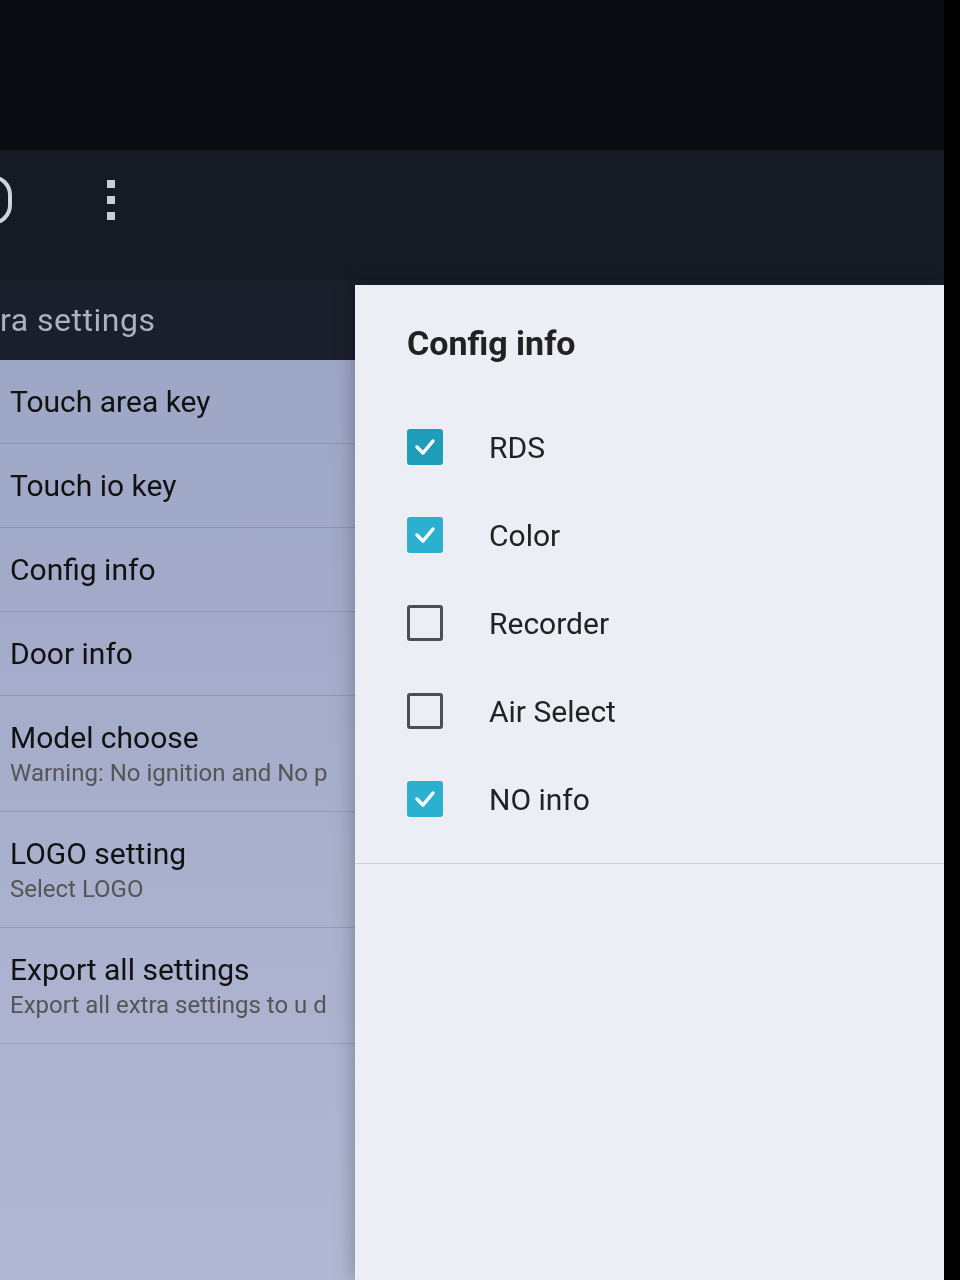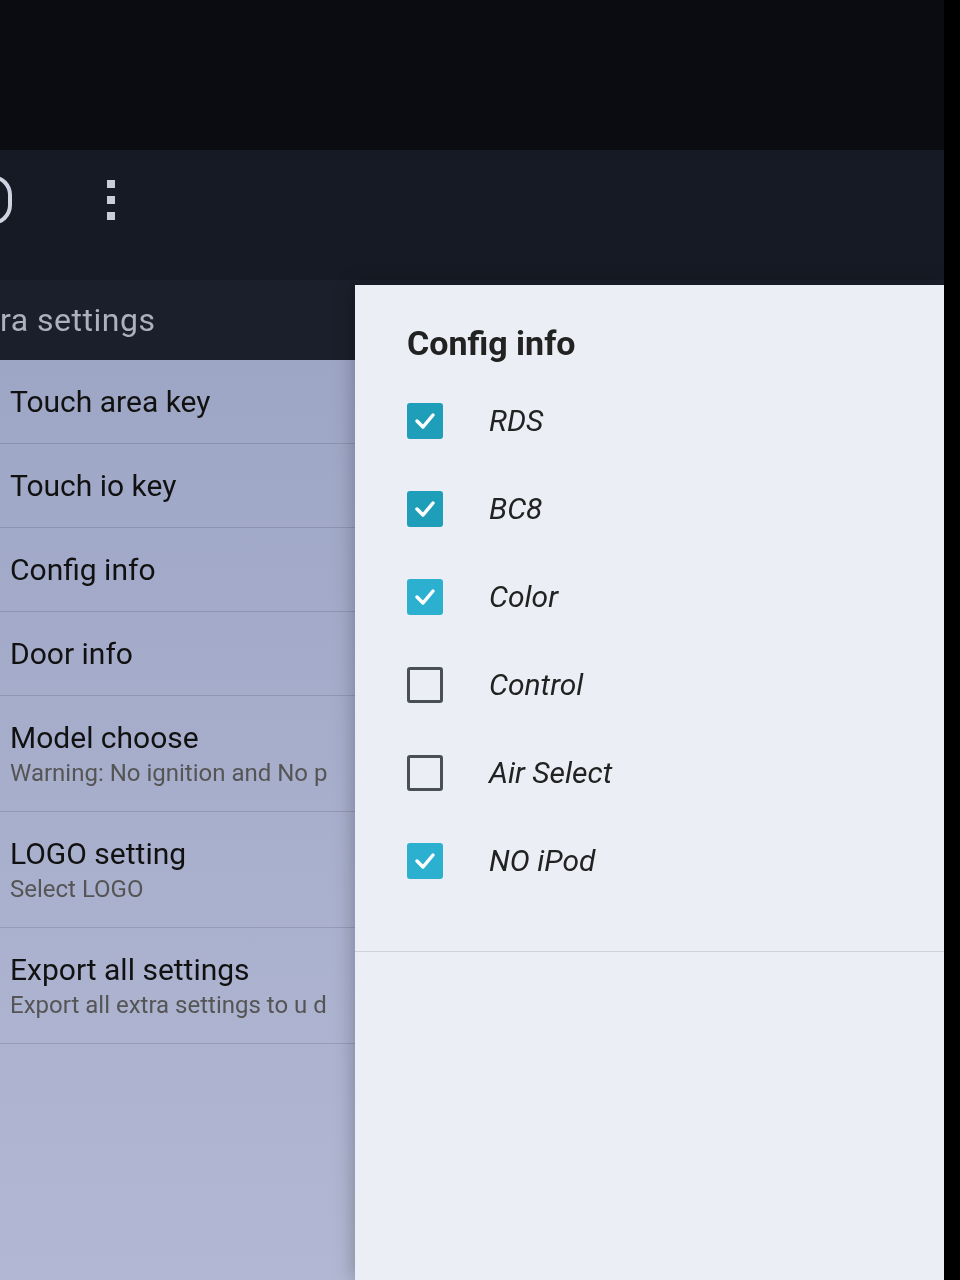--- a/index.html
+++ b/index.html
@@ -100,23 +100,22 @@
     padding: 38px 40px 30px 52px;
   }
   .dialog-title {
     font-size: 34px;
     font-weight: 700;
     color: #222;
     margin-bottom: 40px;
   }
   .check-row {
     display: flex;
-    align-items: flex-start;
+    align-items: center;
     height: 88px;
-    font-style: italic;
   }
   .checkbox {
     width: 36px;
     height: 36px;
     border: 3px solid #4a4f57;
     border-radius: 3px;
     margin-right: 46px;
     display: flex;
     align-items: center;
     justify-content: center;
@@ -200,58 +199,50 @@
     <div class="check-row">
       <div class="checkbox checked">
         <svg width="24" height="24" viewBox="0 0 24 24">
             <path d="M4 12 L10 18 L20 6" stroke="#fff" stroke-width="3.5" fill="none" stroke-linecap="round" stroke-linejoin="round"></path>
           </svg>
       </div>
       <span class="check-label">RDS</span>
     </div>
 
 
-    <div class="check-row">
-      <div class="checkbox checked">
-        <svg width="24" height="24" viewBox="0 0 24 24">
-            <path d="M4 12 L10 18 L20 6" stroke="#fff" stroke-width="3.5" fill="none" stroke-linecap="round" stroke-linejoin="round"></path>
-          </svg>
-      </div>
-      <span class="check-label">BC8</span>
-    </div>
 
     <div class="check-row">
       <div class="checkbox checked2">
         <svg width="24" height="24" viewBox="0 0 24 24">
             <path d="M4 12 L10 18 L20 6" stroke="#fff" stroke-width="3.5" fill="none" stroke-linecap="round" stroke-linejoin="round"></path>
           </svg>
       </div>
       <span class="check-label">Color</span>
     </div>
 
 
     <div class="check-row">
       <div class="checkbox unchecked">
         
       </div>
-      <span class="check-label">Control</span>
+      <span class="check-label">Recorder</span>
     </div>
 
     <div class="check-row">
       <div class="checkbox unchecked">
         
       </div>
       <span class="check-label">Air Select</span>
     </div>
 
     <div class="check-row">
       <div class="checkbox checked2">
         <svg width="24" height="24" viewBox="0 0 24 24">
             <path d="M4 12 L10 18 L20 6" stroke="#fff" stroke-width="3.5" fill="none" stroke-linecap="round" stroke-linejoin="round"></path>
           </svg>
       </div>
-      <span class="check-label">NO iPod</span>
+      <span class="check-label">NO info</span>
     </div>
 
     <div class="dialog-divider"></div>
   </div>
 
 </div>
 
 </body></html>

